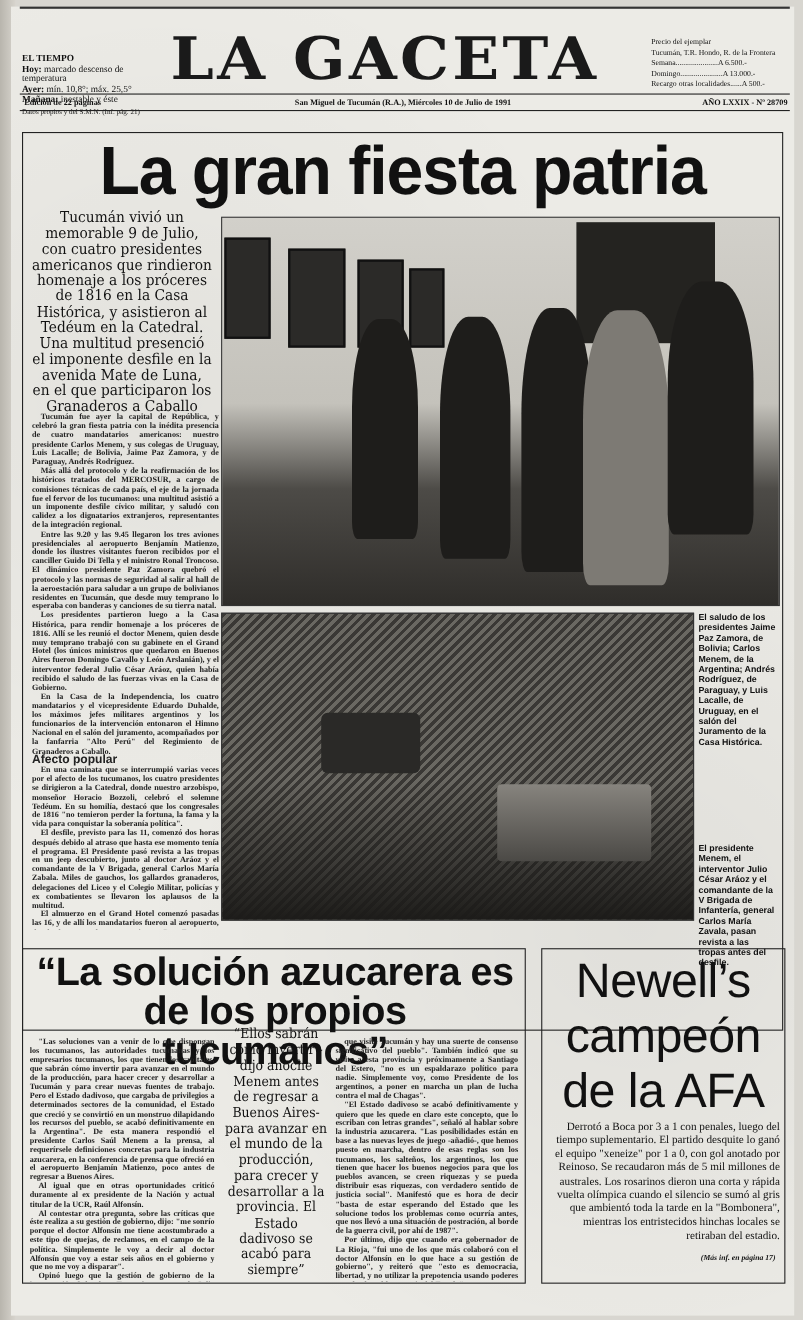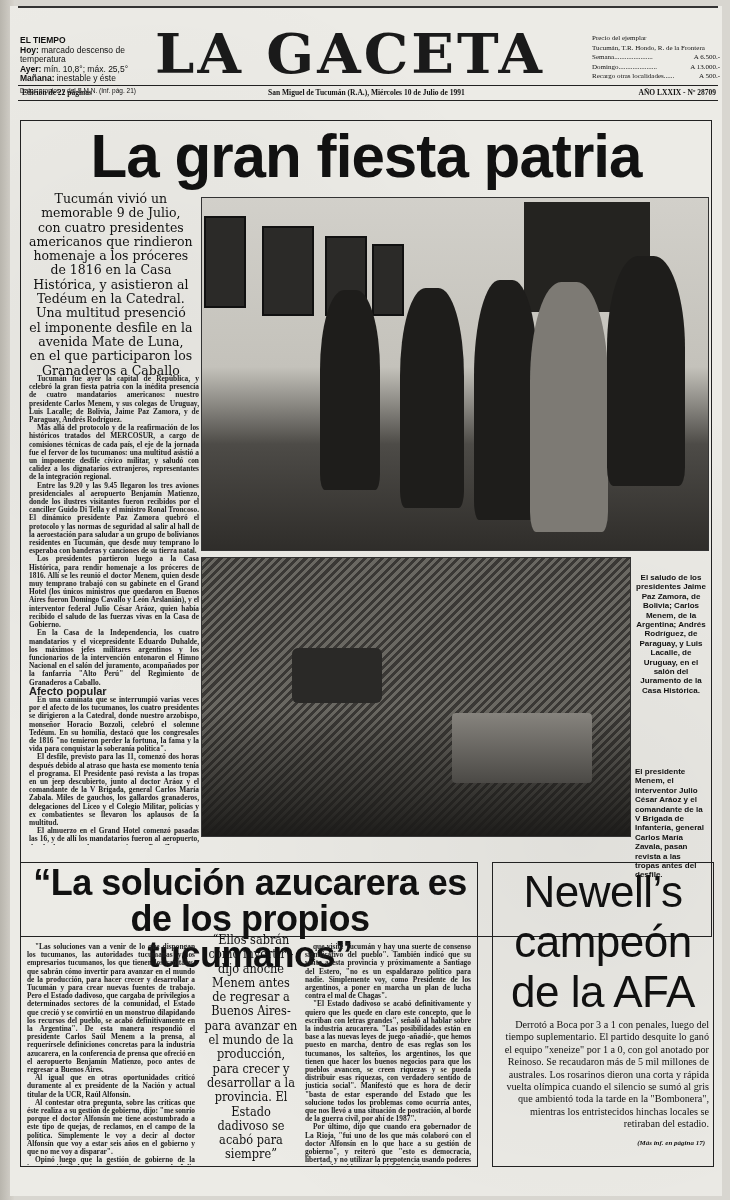--- a/index.html
+++ b/index.html
@@ -3,47 +3,47 @@
 <meta charset="utf-8">
 <style>
   *{box-sizing:border-box;margin:0;padding:0}
   html,body{width:730px;height:1200px;background:#d8d6d0;overflow:hidden}
   body{position:relative;font-family:"Liberation Serif",serif;color:#111}
   .paper{position:absolute;left:10px;top:6px;width:712px;height:1190px;background:#ecebe6;
     background-image:radial-gradient(circle at 20% 30%,rgba(0,0,0,.04) 0,transparent 40%),radial-gradient(circle at 80% 70%,rgba(0,0,0,.05) 0,transparent 45%)}
   .leftedge{position:absolute;left:0;top:0;width:14px;height:1200px;background:linear-gradient(90deg,#b8b5ad,#d7d4cd)}
   
   .topline{position:absolute;left:18px;top:6px;width:700px;height:2px;background:#333}
-  .weather{position:absolute;left:20px;top:36px;width:130px;font-size:8.5px;line-height:9.6px;font-family:Liberation Sans, sans-serif}
+  .weather{position:absolute;left:20px;top:48px;width:130px;font-size:8.5px;line-height:9.6px;font-family:Liberation Serif, serif}
   .weather b{font-weight:bold}
   .weather .src{font-size:6.5px;margin-top:2px}
   .logo{position:absolute;left:140px;top:28px;width:420px;height:52px;font-family:"DejaVu Serif",serif;font-weight:bold;font-size:56px;letter-spacing:3px;line-height:52px;text-align:center;transform:scaleY(.95);color:#1a1a1a}
   .price{position:absolute;left:592px;top:34px;width:128px;font-size:7px;line-height:9.5px}
-  .price .row{display:flex;justify-content:space-between}
+  .price .row{display:flex;}
   .rule1{position:absolute;left:18px;top:85px;width:700px;height:1px;background:#222}
   .edition{position:absolute;left:22px;top:88px;font-size:7.5px;font-weight:bold}
   .dateline{position:absolute;left:268px;top:88px;font-size:7.5px;font-weight:bold}
   .issue{position:absolute;right:14px;top:88px;font-size:7.5px;font-weight:bold}
   .rule2{position:absolute;left:18px;top:100px;width:700px;height:1px;background:#222}
   
   .mainbox{position:absolute;left:20px;top:120px;width:692px;height:817px;border:1.5px solid #222}
   .headline{position:absolute;left:0;top:2px;width:100%;text-align:center;font-family:"Liberation Sans",sans-serif;font-weight:bold;font-size:62px;line-height:66px;letter-spacing:-1px;transform:scaleX(.97)}
   .deck{position:absolute;left:8px;top:70px;width:178px;text-align:center;font-size:13.6px;line-height:14.3px;font-family:"DejaVu Serif",serif;transform:scaleX(.92);transform-origin:left}
   .body{position:absolute;font-size:7.4px;line-height:8.2px;text-align:justify;font-family:"Liberation Serif",serif;font-weight:bold;color:#222}
   .body p{text-indent:8px}
   .body h4{font-family:"Liberation Sans",sans-serif;font-size:11px;margin:0 0 1px 0}
   .photo{position:absolute;background:#5a5854;overflow:hidden;border:1px solid #333}
   .photo1{left:180px;top:76px;width:508px;height:354px;
     background:linear-gradient(180deg,#d2d0ca 0%,#c4c2bb 48%,#4d4b47 70%,#2f2d2a 100%)}
   .photo2{left:180px;top:436px;width:430px;height:280px;
     background:repeating-linear-gradient(135deg,#3a3835 0 3px,#6a6862 3px 6px),#444}
   .fig{position:absolute;background:#1e1d1b;border-radius:40% 40% 8% 8%}
   .portrait{position:absolute;background:#2b2a28;border:2px solid #111}
   .caption{position:absolute;font-family:"Liberation Sans",sans-serif;font-weight:bold;font-size:8px;line-height:9.4px;color:#111}
-  .cap1{left:614px;top:452px;width:72px;text-align:center}
+  .cap1{left:614px;top:436px;width:72px;text-align:left}
   .cap2{left:614px;top:646px;width:72px;text-align:left}
   
   .sugarbox{position:absolute;left:20px;top:862px;width:458px;height:305px;border:1.5px solid #222}
   .sugarhead{position:absolute;left:4px;top:2px;width:450px;font-family:"Liberation Sans",sans-serif;font-weight:bold;font-size:36px;line-height:36px;text-align:center;letter-spacing:-.5px}
   .quote{position:absolute;left:178px;top:70px;width:104px;text-align:center;font-family:"DejaVu Serif",serif;font-size:12.6px;line-height:14.3px;transform:scaleX(.9);transform-origin:center}
   
   .newbox{position:absolute;left:492px;top:862px;width:222px;height:305px;border:1.5px solid #222}
   .newhead{position:absolute;left:0;top:4px;width:100%;text-align:center;font-family:"Liberation Sans",sans-serif;font-size:44px;line-height:50px;letter-spacing:-.5px}
   .newbody{position:absolute;left:6px;top:156px;width:210px;text-align:right;font-family:"Liberation Serif",serif;font-size:10.2px;line-height:12.4px}
   .newmore{position:absolute;right:8px;top:276px;font-size:7px;font-style:italic;font-weight:bold}

